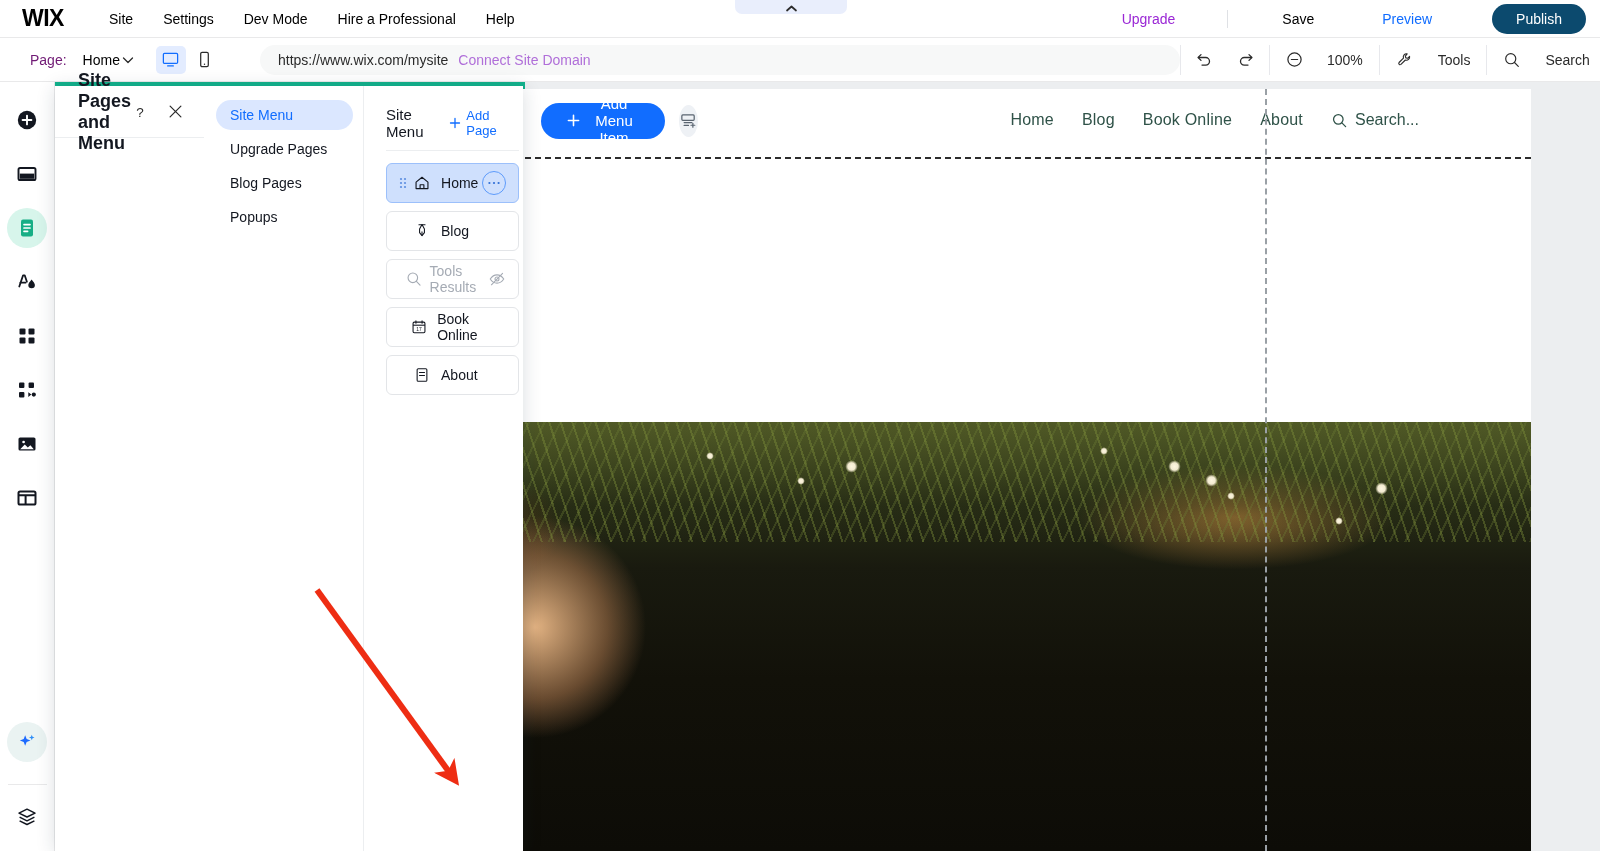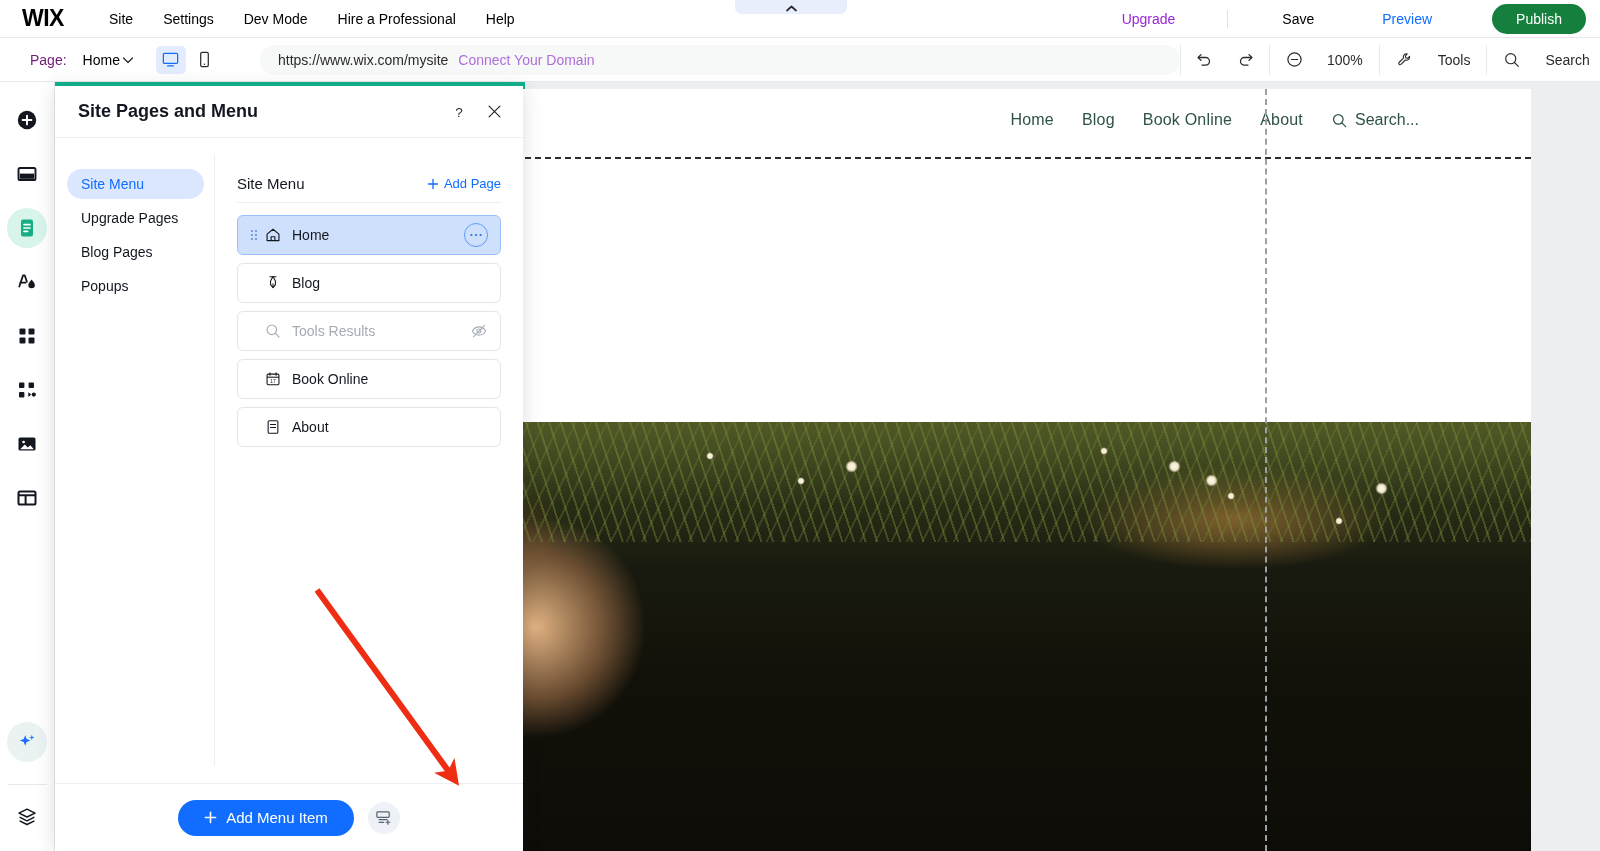--- a/index.html
+++ b/index.html
@@ -27,21 +27,21 @@
   .topmenu-item {
     font-size: 14px; color: #000; padding: 6px 15px; cursor: pointer;
     white-space: nowrap;
   }
   .topright { margin-left: auto; display: flex; align-items: center; padding-right: 14px; gap: 38px; }
   .upgrade-link { font-size: 14px; color: #9a27d5; cursor: pointer; padding: 0 14px; }
   .vdiv { width: 1px; height: 18px; background: #dfe1e5; }
   .save-link { font-size: 14px; color: #000; cursor: pointer; padding: 0 16px; }
   .preview-link { font-size: 14px; color: #116dff; cursor: pointer; padding: 0 14px; }
   .publish-btn {
-    background: #15803d; color: #fff; font-size: 14px;
+    background: #0c4a6e; color: #fff; font-size: 14px;
     border-radius: 16px; padding: 7px 24px; margin-left: 8px; cursor: pointer;
     border: none;
   }
 
   
   .collapsed-tab {
     position: absolute; left: 735px; top: 0px; width: 112px; height: 14px;
     background: #e9eefc; border-radius: 0 0 7px 7px;
     display: flex; align-items: flex-end; justify-content: center;
     z-index: 40;
@@ -94,21 +94,21 @@
   }
   .rail-item.first { margin-top: 18px; }
   .rail-item.active { background: #d7f5eb; }
   .rail-spacer { flex: 1 1 auto; }
   .rail-bottom-sep { width: 39px; height: 1px; background: #e9e9ea; margin: 12px 0 0 0; }
 
   
   .panel {
     position: absolute; left: 55px; top: 86px; width: 468px; height: 765px;
     background: #fff; box-shadow: 0 2px 18px rgba(22,45,61,.16);
-    display: flex; flex-direction: column; z-index: 20; gap: 17px;
+    display: flex; flex-direction: row; z-index: 20;
   }
   .panel-head {
     height: 52px; display: flex; align-items: center;
     padding: 0 20px 0 23px; border-bottom: 1px solid #eceef0;
   }
   .panel-title { font-size: 18px; font-weight: 700; color: #131720; }
   .panel-head-actions { margin-left: auto; display: flex; align-items: center; gap: 18px; }
   .panel-body { flex: 1 1 auto; display: flex; min-height: 0; }
 
   .panel-nav {
@@ -292,21 +292,21 @@
           <svg width="19" height="19" viewBox="0 0 20 20">
               <rect x="6" y="2.5" width="8" height="15" rx="1.5" fill="none" stroke="#2b2b2b" stroke-width="1.3"></rect>
               <circle cx="10" cy="15" r=".75" fill="#2b2b2b"></circle>
             </svg>
         </span>
       </div>
     </div>
     <div class="dev-divider"></div>
     <div class="urlbar">
       <span class="url">https://www.wix.com/mysite</span>
-      <span class="connect">Connect Your Domain</span>
+      <span class="connect">Connect Site Domain</span>
     </div>
 
     <div class="tools-group">
       <div class="tg-sep"></div>
       <div class="tg-cell icononly">
         <span>
           <svg width="20" height="20" viewBox="0 0 20 20">
               <path d="M5.5 7.5h7.2a3.8 3.8 0 0 1 0 7.6H9" fill="none" stroke="#2b2b2b" stroke-width="1.3" stroke-linecap="round"></path>
               <path d="M8 4.6L5.1 7.5 8 10.4" fill="none" stroke="#2b2b2b" stroke-width="1.3" stroke-linecap="round" stroke-linejoin="round"></path>
             </svg>

